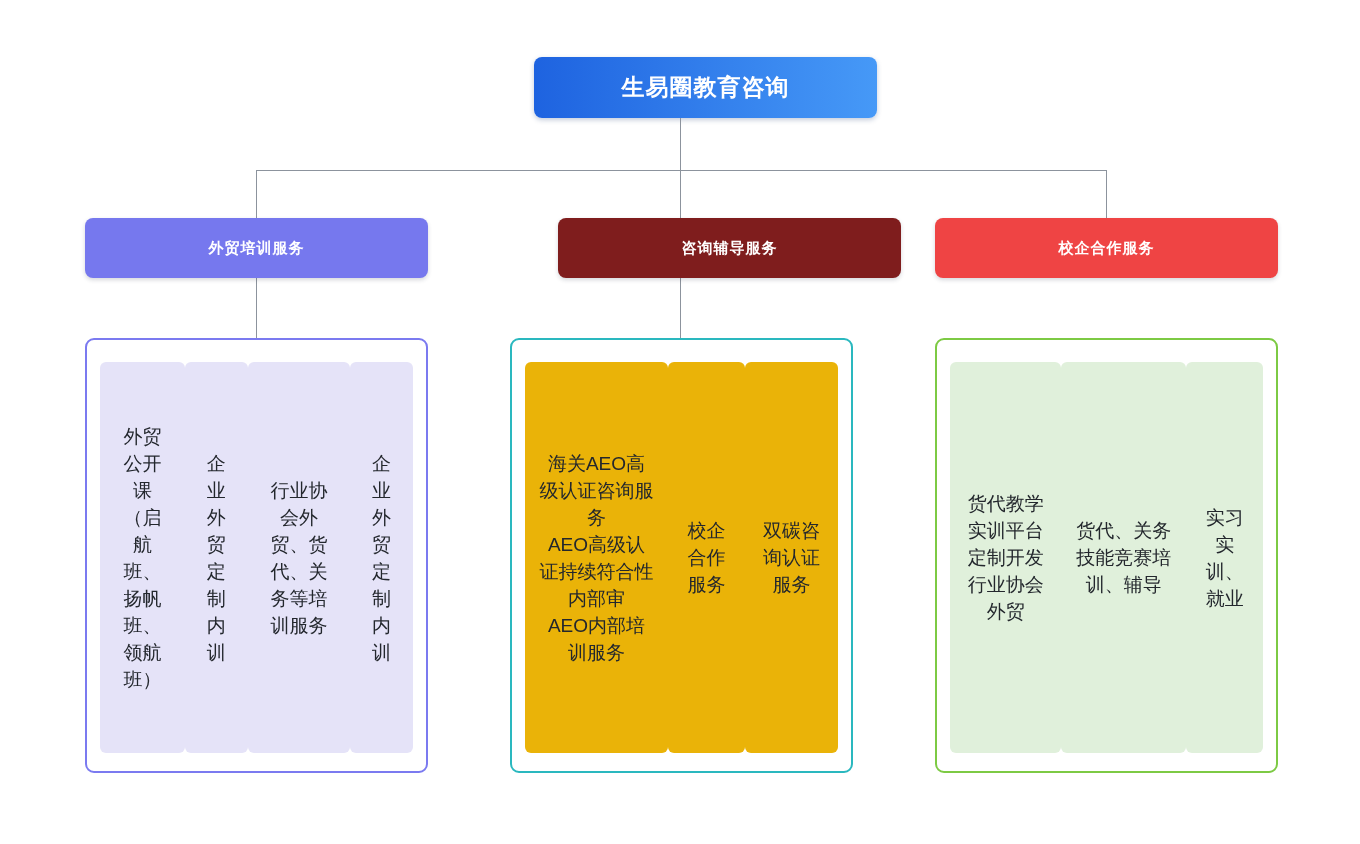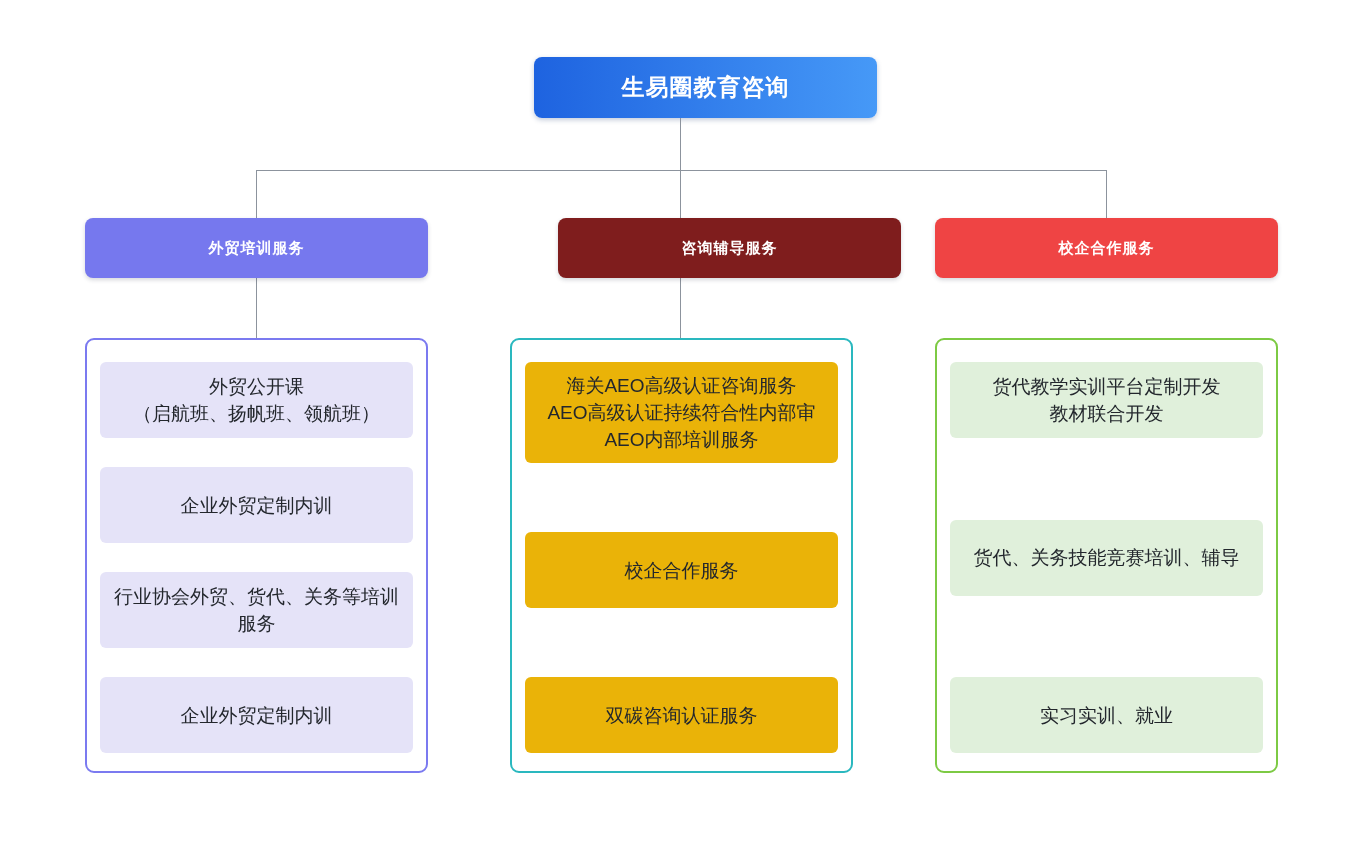--- a/index.html
+++ b/index.html
@@ -49,21 +49,21 @@
   .branch-container {
     position: absolute;
     top: 338px;
     width: 343px; height: 435px;
     box-sizing: border-box;
     background: #ffffff;
     border-radius: 9px;
     border: 2px solid;
     padding: 22px 13px 18px 13px;
     display: flex;
-    flex-direction: column;
+    flex-direction: row;
     justify-content: space-between;
   }
 
   .item-box {
     box-sizing: border-box;
     min-height: 76px;
     border-radius: 6px;
     display: flex;
     align-items: center;
     justify-content: center;
@@ -143,18 +143,18 @@
 AEO内部培训服务</div>
     <div class="item-box">校企合作服务</div>
     <div class="item-box">双碳咨询认证服务</div>
   </div>
 
   <div class="node branch-header col-2 theme-green">
     <span>校企合作服务</span>
   </div>
   <div class="branch-container container-green col-2">
     <div class="item-box">货代教学实训平台定制开发
-教材联合开发</div>
+行业协会外贸</div>
     <div class="item-box">货代、关务技能竞赛培训、辅导</div>
     <div class="item-box">实习实训、就业</div>
   </div>
 
 </div>
 
 </body></html>

